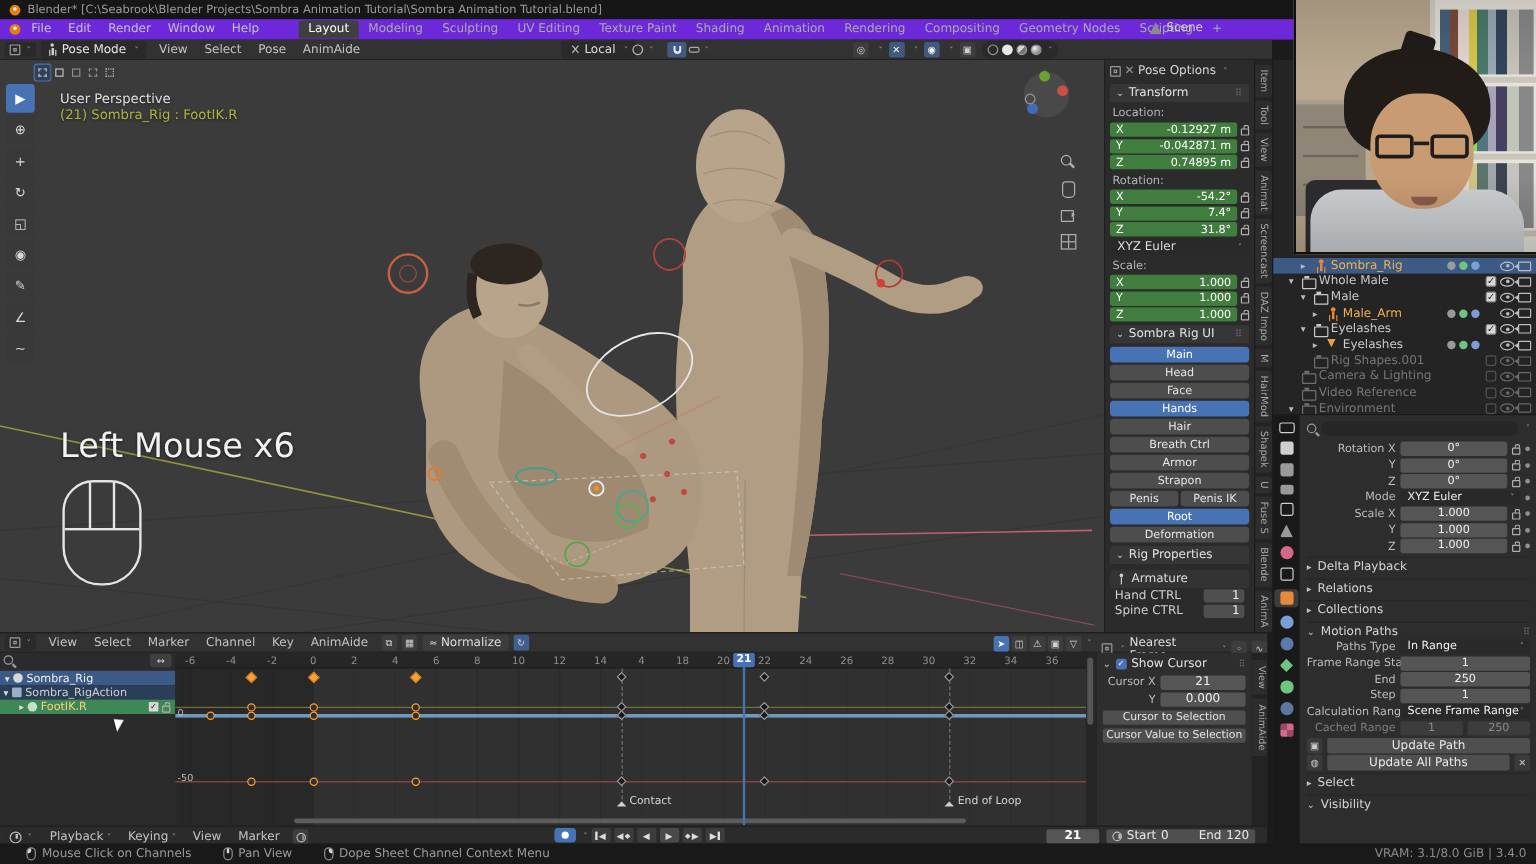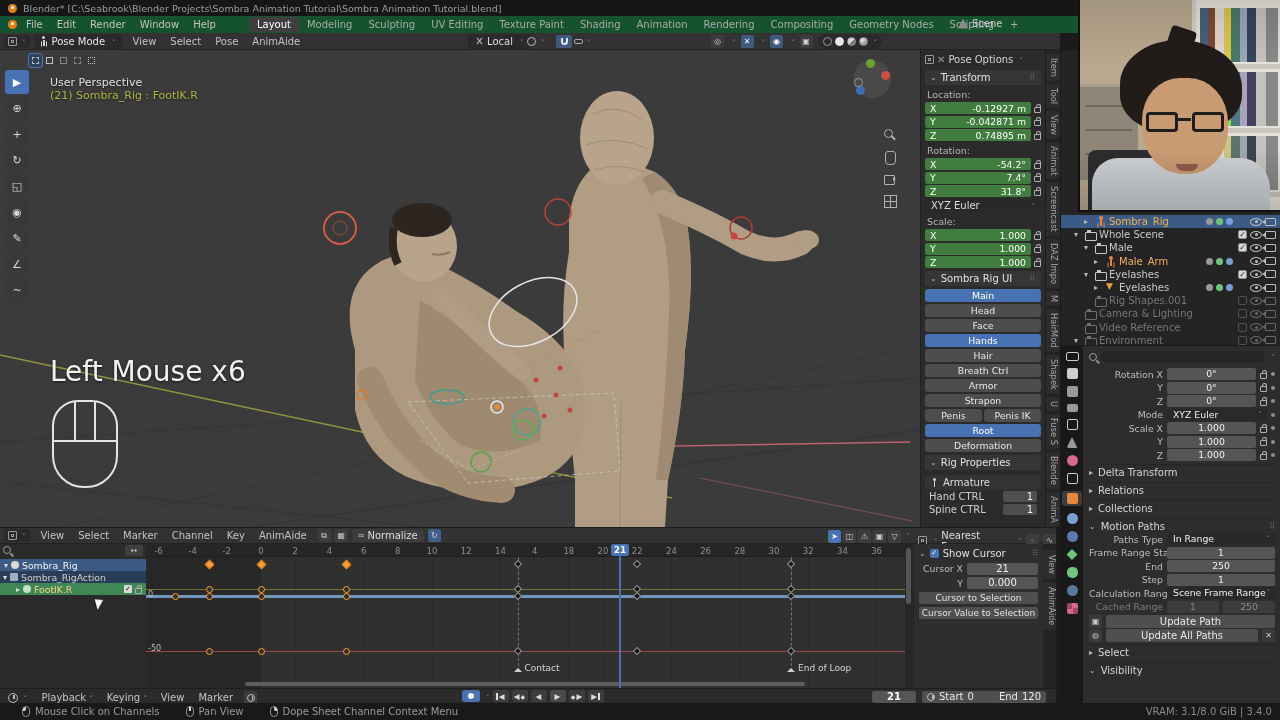--- a/index.html
+++ b/index.html
@@ -6,21 +6,21 @@
   html,body{width:1280px;height:720px;overflow:hidden;background:#1b1b1b;
     font-family:"DejaVu Sans","Liberation Sans",sans-serif;font-size:10px;color:#c8c8c8;
     -webkit-font-smoothing:antialiased}
   .flex{display:flex;align-items:center}
   .car::after{content:"˅";font-size:7px;color:#9a9a9a;margin-left:3px}
   
   #topbar{position:absolute;left:0;top:0;width:1280px;height:16px;background:#161616;display:flex;align-items:center;padding-left:8px;gap:6px}
   .blogo{width:9px;height:9px;border-radius:50%;background:#e87d0d;position:relative;flex:none}
   .blogo::after{content:"";position:absolute;left:2.5px;top:2px;width:3px;height:3px;border-radius:50%;background:#fff}
   #wintitle{color:#9c9c9c;font-size:9.5px;white-space:nowrap}
-  #menubar{position:absolute;left:0;top:16px;width:1280px;height:17px;background:#14532d;display:flex;align-items:center;padding-left:8px;gap:2px}
+  #menubar{position:absolute;left:0;top:16px;width:1280px;height:17px;background:#6d28d9;display:flex;align-items:center;padding-left:8px;gap:2px}
   .mi{padding:2px 7px;color:#c3c3c3;font-size:10px;border-radius:3px}
   .ws{display:flex;align-items:center;margin-left:24px}
   .wsi{padding:2px 8px;color:#ababab;font-size:10px;border-radius:3px 3px 0 0}
   .wsi.on{background:#3f3f3f;color:#fff}
   #addws{color:#ababab;padding:0 6px}
   #scenechip{position:absolute;left:958px;top:18px;display:flex;align-items:center;gap:4px;color:#d0d0d0}
   .scicon{width:10px;height:10px;background:#8b8b8b;clip-path:polygon(50% 0,100% 100%,0 100%)}
   
   #vphead{position:absolute;left:0;top:33px;width:1060px;height:17px;background:#323232;border-bottom:1px solid #222;display:flex;align-items:center;gap:4px;padding-left:4px}
   .edchip{display:flex;align-items:center;gap:2px;background:#2a2a2a;border-radius:3px;padding:1px 4px}
@@ -615,21 +615,21 @@
       </span>
       <span class="olchk"></span>
       <span class="i-eye"></span>
       <span class="i-cam"></span>
     </div>
 
     <div class="olrow">
       <span class="olind ic-1"></span>
       <span class="olarr ic-open"></span>
       <span class="olic ic-collection"></span>
-      <span class="ollabel">Whole Scene</span>
+      <span class="ollabel">Whole Male</span>
 
       <span class="olchk ic-on"></span>
       <span class="i-eye"></span>
       <span class="i-cam"></span>
     </div>
 
     <div class="olrow">
       <span class="olind ic-2"></span>
       <span class="olarr ic-open"></span>
       <span class="olic ic-collection"></span>
@@ -822,21 +822,21 @@
         </div>
         <div class="prow">
           <span class="plabel">Z</span>
           <span class="pfield">1.000</span>
           <span class="i-lock"></span>
           <span class="pdot"></span>
         </div>
       </div>
     <div class="psec">
         <span class="chev">▸</span>
-        <span>Delta Transform</span>
+        <span>Delta Playback</span>
       </div>
     <div class="psec">
         <span class="chev">▸</span>
         <span>Relations</span>
       </div>
     <div class="psec">
         <span class="chev">▸</span>
         <span>Collections</span>
       </div>
     <div class="psec">

